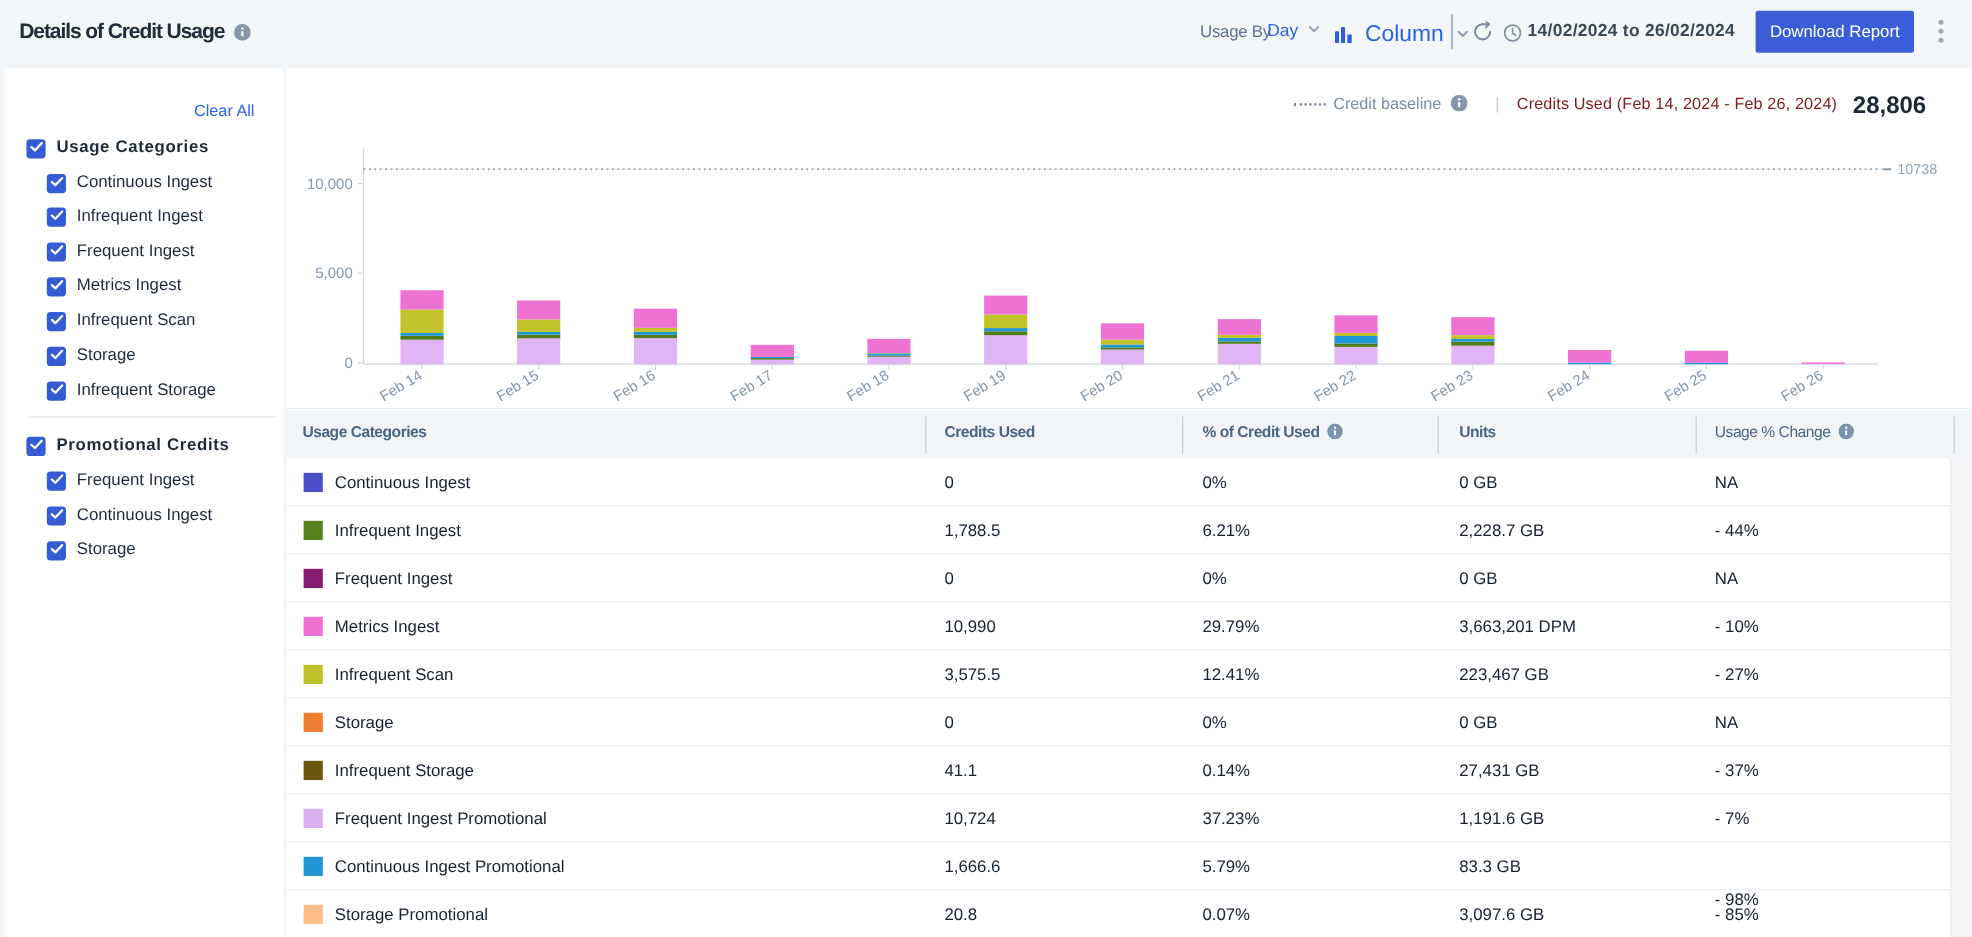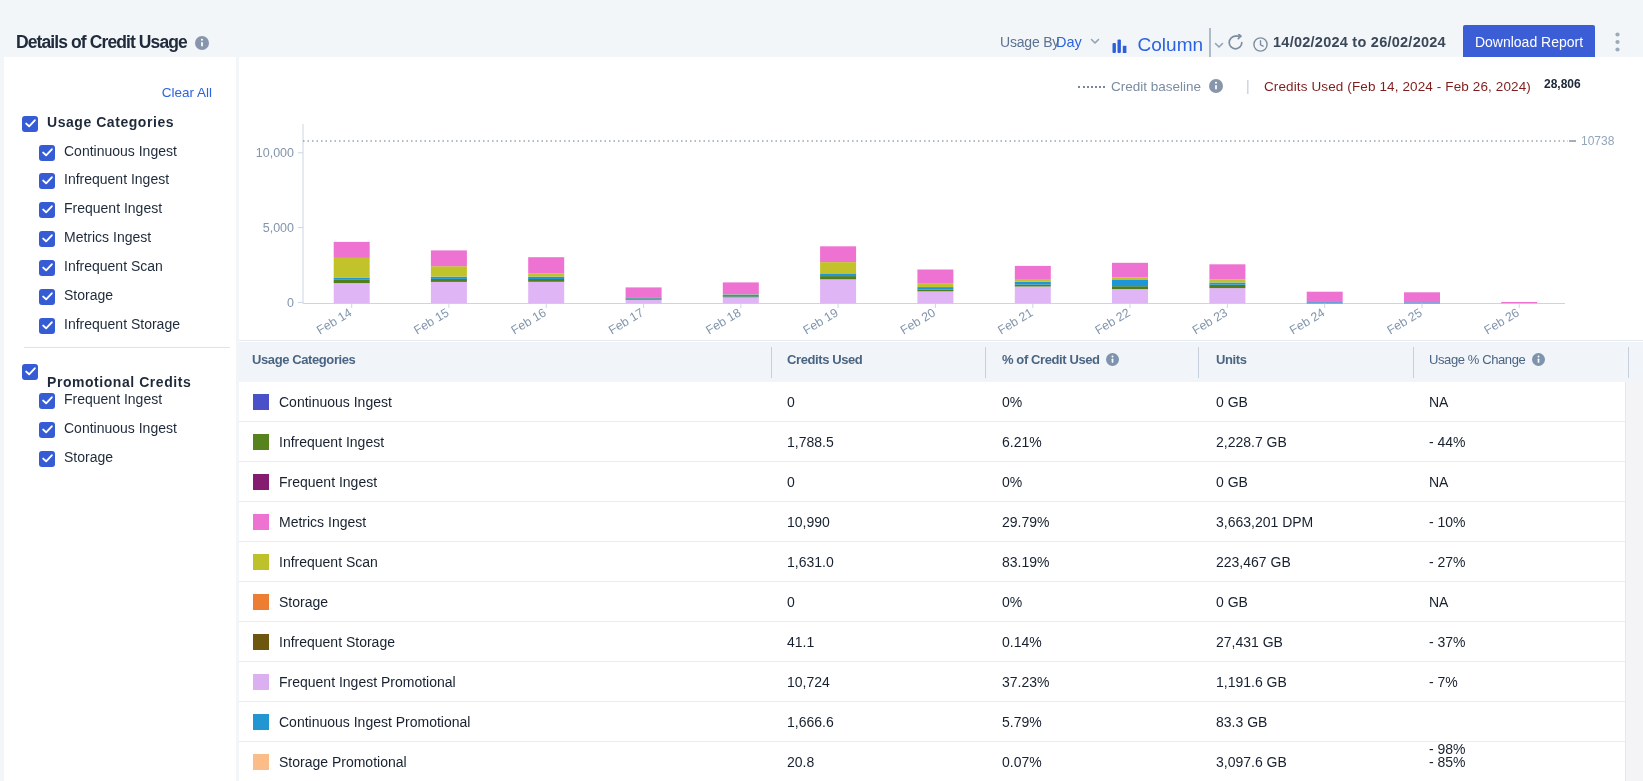--- a/index.html
+++ b/index.html
@@ -1,21 +1,21 @@
 <!DOCTYPE html>
 <html><head><meta charset="utf-8"><style>
 * { margin:0; padding:0; box-sizing:border-box; }
 body { width:1643px; height:781px; background:#f3f6f9; font-family:"Liberation Sans",sans-serif; position:relative; overflow:hidden; }
 .card { position:absolute; background:#fff; }
 .cbx { position:absolute; width:16px; height:16px; background:#355cd4; border-radius:3px; text-align:center; line-height:14px; }
 .cbl { position:absolute; font-size:14px; color:#1e2a3a; white-space:nowrap; }
 .tcell { position:absolute; font-size:14px; color:#17212f; white-space:nowrap; }
 </style></head>
 <body>
-<div style="position:absolute;left:0;top:16px;width:1473px;height:57px">
+<div style="position:absolute;left:0;top:0;width:1473px;height:57px">
     <div style="position:absolute;left:16px;top:16px;font-size:17.5px;font-weight:700;letter-spacing:-0.9px;color:#202b3c">Details of Credit Usage &nbsp;<svg width="14" height="14" viewBox="0 0 14 14" style="vertical-align:-2px">
         <circle cx="7" cy="7" r="7" fill="#8796ab"></circle>
         <rect x="6.1" y="5.9" width="1.8" height="4.6" rx="0.9" fill="#fff"></rect>
         <circle cx="7" cy="3.7" r="1.05" fill="#fff"></circle>
       </svg></div>
     <div style="position:absolute;left:1000px;top:18px;font-size:14px;letter-spacing:-0.2px;color:#5c7290">Usage By</div>
     <div style="position:absolute;left:1056px;top:18px;font-size:14.5px;color:#2c63e0">Day &nbsp;<svg width="10" height="7" viewBox="0 0 10 7" style="vertical-align:2px">
         <path d="M1.5 1.5 L5 5 L8.5 1.5" stroke="#93a2b5" stroke-width="1.6" fill="none" stroke-linecap="round" stroke-linejoin="round"></path>
       </svg></div>
     <div style="position:absolute;left:1112px;top:18px;font-size:19px;color:#2c63e0"><svg width="15" height="14" viewBox="0 0 15 14" style="vertical-align:-2px">
@@ -74,21 +74,21 @@
       </svg></div>
     <div class="cbl" style="left:60px;top:230.0px;font-weight:400;">Storage</div>
     <div class="cbx" style="left:35px;top:260.9px"><svg width="11" height="9" viewBox="0 0 11 9">
         <path d="M1.2 4.6 L4.1 7.3 L9.8 1.3" stroke="#fff" stroke-width="1.9" fill="none" stroke-linecap="round" stroke-linejoin="round"></path>
       </svg></div>
     <div class="cbl" style="left:60px;top:258.9px;font-weight:400;">Infrequent Storage</div>
     <div style="position:absolute;left:20px;right:6px;top:290px;border-top:1px solid #dde3ea"></div>
     <div class="cbx" style="left:18px;top:307px"><svg width="11" height="9" viewBox="0 0 11 9">
         <path d="M1.2 4.6 L4.1 7.3 L9.8 1.3" stroke="#fff" stroke-width="1.9" fill="none" stroke-linecap="round" stroke-linejoin="round"></path>
       </svg></div>
-    <div class="cbl" style="left:43px;top:305px;font-weight:700;letter-spacing:.55px;margin-top:12px;">Promotional Credits</div>
+    <div class="cbl" style="left:43px;top:305px;font-weight:700;letter-spacing:.55px;">Promotional Credits</div>
     <div class="cbx" style="left:35px;top:336px"><svg width="11" height="9" viewBox="0 0 11 9">
         <path d="M1.2 4.6 L4.1 7.3 L9.8 1.3" stroke="#fff" stroke-width="1.9" fill="none" stroke-linecap="round" stroke-linejoin="round"></path>
       </svg></div>
     <div class="cbl" style="left:60px;top:334px;font-weight:400;">Frequent Ingest</div>
     <div class="cbx" style="left:35px;top:365px"><svg width="11" height="9" viewBox="0 0 11 9">
         <path d="M1.2 4.6 L4.1 7.3 L9.8 1.3" stroke="#fff" stroke-width="1.9" fill="none" stroke-linecap="round" stroke-linejoin="round"></path>
       </svg></div>
     <div class="cbl" style="left:60px;top:363px;font-weight:400;">Continuous Ingest</div>
     <div class="cbx" style="left:35px;top:394px"><svg width="11" height="9" viewBox="0 0 11 9">
         <path d="M1.2 4.6 L4.1 7.3 L9.8 1.3" stroke="#fff" stroke-width="1.9" fill="none" stroke-linecap="round" stroke-linejoin="round"></path>
@@ -193,21 +193,21 @@
       <text transform="translate(1281.2,258) rotate(-31)" text-anchor="end" fill="#8295ac" font-size="12.3">Feb 26</text>
     </svg>
 <div style="position:absolute;left:839px;top:22px;width:27px;border-top:2px dotted #7587a0;margin-top:7px"></div>
     <div style="position:absolute;left:872px;top:22px;font-size:13.5px;color:#7b8ca1">Credit baseline &nbsp;<svg width="14" height="14" viewBox="0 0 14 14" style="vertical-align:-2px">
         <circle cx="7" cy="7" r="7" fill="#8796ab"></circle>
         <rect x="6.1" y="5.9" width="1.8" height="4.6" rx="0.9" fill="#fff"></rect>
         <circle cx="7" cy="3.7" r="1.05" fill="#fff"></circle>
       </svg></div>
     <div style="position:absolute;left:1007px;top:21px;font-size:14px;color:#c3cbd6">|</div>
     <div style="position:absolute;left:1025px;top:22px;font-size:13.5px;letter-spacing:0.12px;color:#7f1d1d">Credits Used (Feb 14, 2024 - Feb 26, 2024)</div>
-    <div style="position:absolute;left:1305px;top:20px;font-size:12px;font-weight:700;color:#1c2838">28,806</div>
+    <div style="position:absolute;left:1305px;top:20px;font-size:20px;font-weight:700;color:#1c2838">28,806</div>
 <div style="position:absolute;left:0;top:283px;width:1404px;border-top:1px solid #e4e9ef"></div>
 <div style="position:absolute;left:0;top:285px;width:1404px;height:40px;background:#f1f4f8"></div>
     <div style="position:absolute;left:13px;top:295px;font-size:13px;font-weight:700;letter-spacing:-0.4px;color:#4a6583">Usage Categories</div>
     <div style="position:absolute;left:548px;top:295px;font-size:13px;font-weight:700;letter-spacing:-0.4px;color:#4a6583">Credits Used</div>
     <div style="position:absolute;left:763px;top:295px;font-size:13px;font-weight:700;letter-spacing:-0.4px;color:#4a6583">% of Credit Used&nbsp; <svg width="13" height="13" viewBox="0 0 14 14" style="vertical-align:-2px">
         <circle cx="7" cy="7" r="7" fill="#7e93ad"></circle>
         <rect x="6.1" y="5.9" width="1.8" height="4.6" rx="0.9" fill="#fff"></rect>
         <circle cx="7" cy="3.7" r="1.05" fill="#fff"></circle>
       </svg></div>
     <div style="position:absolute;left:977px;top:295px;font-size:13px;font-weight:700;letter-spacing:-0.4px;color:#4a6583">Units</div>
@@ -245,22 +245,22 @@
     <div style="position:absolute;left:0;top:445px;width:1386px;height:40px;border-bottom:1px solid #e9edf2"></div>
     <div style="position:absolute;left:14px;top:457px;width:16px;height:16px;background:#ee72d2"></div>
     <div class="tcell" style="left:40px;top:457px">Metrics Ingest</div>
     <div class="tcell" style="left:548px;top:457px">10,990</div>
     <div class="tcell" style="left:763px;top:457px">29.79%</div>
     <div class="tcell" style="left:977px;top:457px">3,663,201 DPM</div>
     <div class="tcell" style="left:1190px;top:457px">- 10%</div>
     <div style="position:absolute;left:0;top:485px;width:1386px;height:40px;border-bottom:1px solid #e9edf2"></div>
     <div style="position:absolute;left:14px;top:497px;width:16px;height:16px;background:#bfc12b"></div>
     <div class="tcell" style="left:40px;top:497px">Infrequent Scan</div>
-    <div class="tcell" style="left:548px;top:497px">1,631.0</div>
-    <div class="tcell" style="left:763px;top:497px">83.19%</div>
+    <div class="tcell" style="left:548px;top:497px">3,575.5</div>
+    <div class="tcell" style="left:763px;top:497px">12.41%</div>
     <div class="tcell" style="left:977px;top:497px">223,467 GB</div>
     <div class="tcell" style="left:1190px;top:497px">- 27%</div>
     <div style="position:absolute;left:0;top:525px;width:1386px;height:40px;border-bottom:1px solid #e9edf2"></div>
     <div style="position:absolute;left:14px;top:537px;width:16px;height:16px;background:#ed7d31"></div>
     <div class="tcell" style="left:40px;top:537px">Storage</div>
     <div class="tcell" style="left:548px;top:537px">0</div>
     <div class="tcell" style="left:763px;top:537px">0%</div>
     <div class="tcell" style="left:977px;top:537px">0 GB</div>
     <div class="tcell" style="left:1190px;top:537px">NA</div>
     <div style="position:absolute;left:0;top:565px;width:1386px;height:40px;border-bottom:1px solid #e9edf2"></div>

